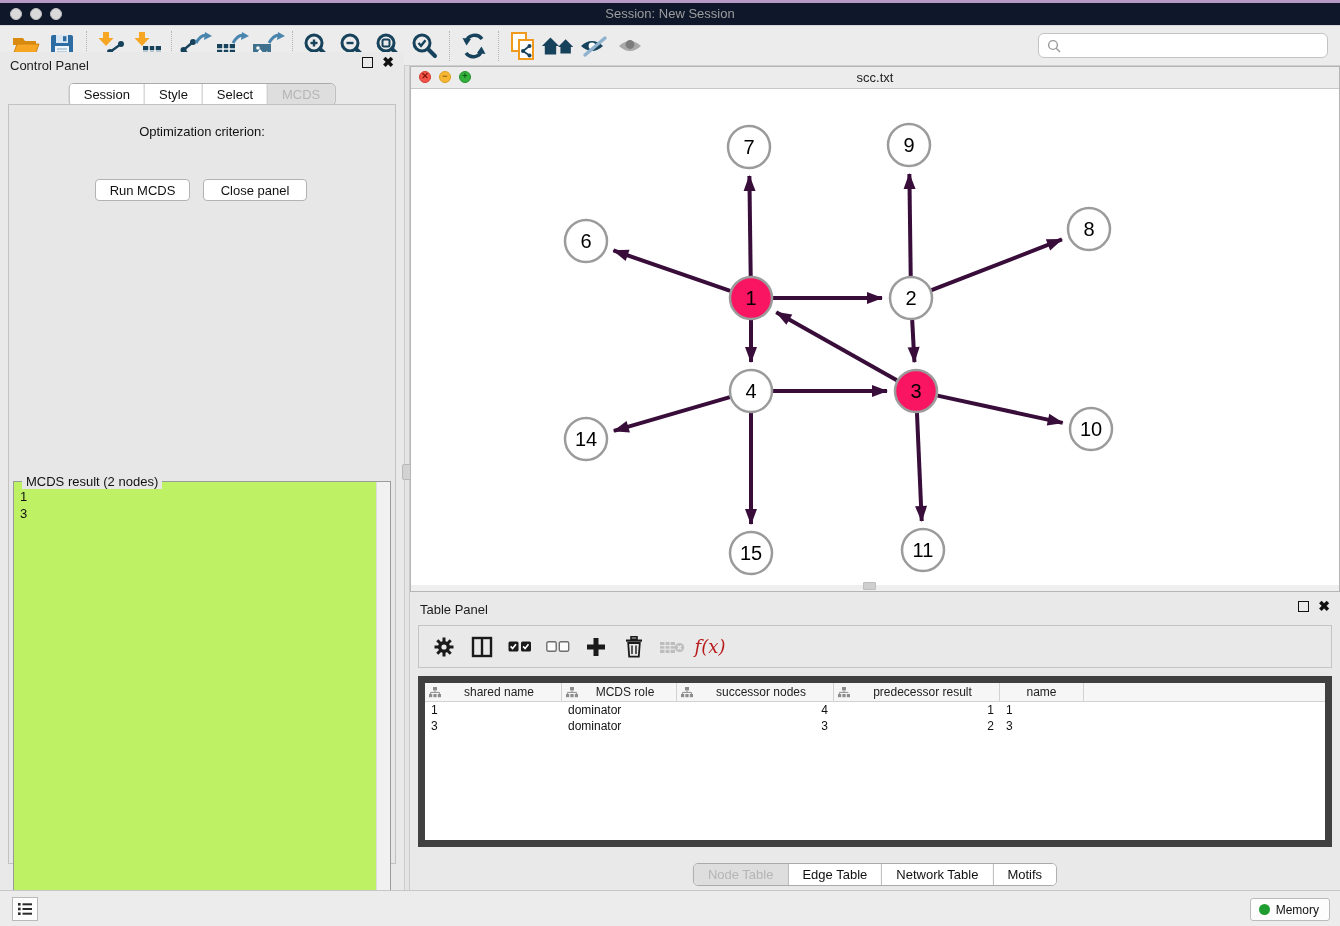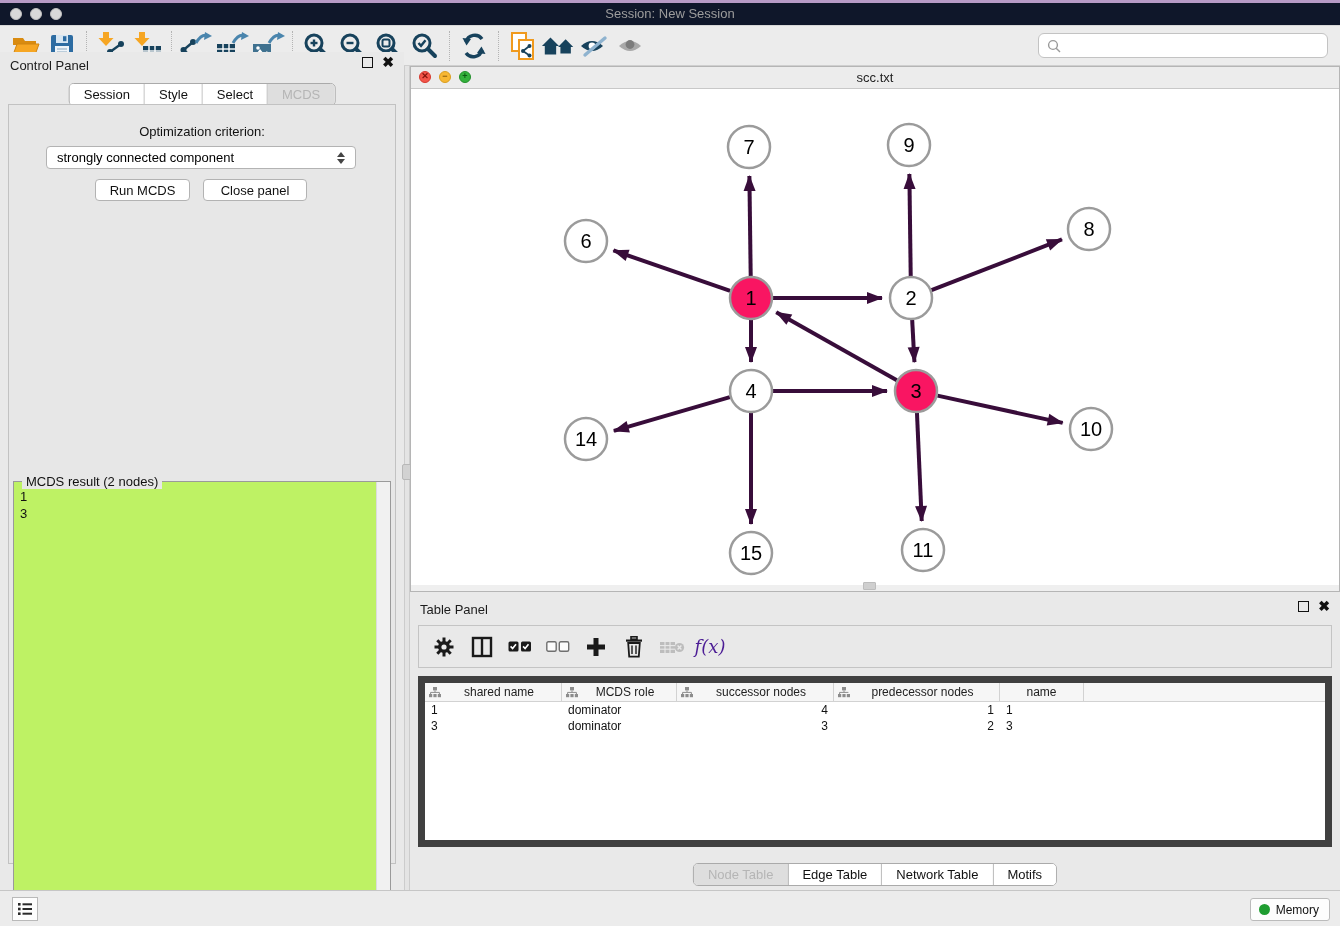--- a/index.html
+++ b/index.html
@@ -63,21 +63,21 @@
   #nw-titlebar .tl-group { top:4px; left:8px; }
   #nw-title { width:100%; text-align:center; font-size:13px; color:#222; line-height:21px; }
   #graph-canvas { position:absolute; left:0; top:22px; width:928px; height:496px; background:#fff; }
   #nw-bottom { position:absolute; left:0; bottom:0; width:100%; height:6px; background:#efefef; }
   #nw-resize-thumb { position:absolute; left:452px; bottom:1px; width:13px; height:8px; background:#cfcfcf; border:1px solid #bdbdbd; border-radius:1px; }
 
   
   #table-panel { left:410px; top:596px; width:930px; height:294px; background:#e9e9e9; }
   #tp-toolbar { position:absolute; left:8px; top:29px; width:914px; height:43px; border:1px solid #c4c4c4; background:#e9e9e9; display:flex; align-items:center; padding-left:8px; gap:4px; }
   .tp-icon { width:34px; height:34px; display:flex; align-items:center; justify-content:center; }
-  #fx-icon { font-family:"DejaVu Serif", serif; font-style:italic; color:#4c1d95; font-size:18px; }
+  #fx-icon { font-family:"DejaVu Serif", serif; font-style:italic; color:#b91c1c; font-size:18px; }
 
   #node-table { position:absolute; left:8px; top:80px; width:914px; height:171px; background:#fff; border:7px solid #404040; }
   .thead { display:flex; height:19px; background:#f6f6f6; border-bottom:1px solid #d2d2d2; }
   .th { display:flex; align-items:center; border-right:1px solid #d2d2d2; font-size:12px; color:#222; padding:0 4px; }
   .th .hdr-label { flex:1; text-align:center; }
   .th.no-icon .hdr-label { text-align:center; }
   .trow { display:flex; height:16px; font-size:12px; color:#111; }
   .td { padding:0 6px; overflow:hidden; white-space:nowrap; line-height:16px; }
   .c0 { width:137px; } .c1 { width:115px; } .c2 { width:157px; } .c3 { width:166px; } .c4 { width:84px; }
   .ar { text-align:right; }
@@ -261,27 +261,20 @@
     </div>
   </div>
   <div id="cp-tabs" class="seg-tabs">
     <div class="seg-tab">Session</div>
     <div class="seg-tab">Style</div>
     <div class="seg-tab">Select</div>
     <div class="seg-tab active">MCDS</div>
   </div>
   <div id="cp-box">
     <div id="opt-label">Optimization criterion:</div>
-    <div id="criterion-select">
-      <span>strongly connected component</span>
-      <span class="stepper">
-          <span class="tri-up"></span>
-          <span class="tri-dn"></span>
-        </span>
-    </div>
     <div id="run-btn" class="mac-btn">Run MCDS</div>
     <div id="closep-btn" class="mac-btn">Close panel</div>
     <div id="result-fieldset">
       <div id="result-legend">MCDS result (2 nodes)</div>
       <div id="result-text">
         <div>1</div>
         <div>3</div>
       </div>
       <div id="result-scroll"></div>
     </div>
@@ -476,21 +469,21 @@
       <div class="th c3">
         <svg width="12" height="11" viewBox="0 0 12 11">
             <rect x="4" y="0" width="4" height="3.4" fill="#8c8c8c"></rect>
             <line x1="6" y1="3.4" x2="6" y2="5.4" stroke="#8c8c8c"></line>
             <line x1="1.6" y1="5.4" x2="10.4" y2="5.4" stroke="#8c8c8c"></line>
             <line x1="1.6" y1="5.4" x2="1.6" y2="7" stroke="#8c8c8c"></line>
             <rect x="0" y="7" width="3.2" height="3.2" fill="#8c8c8c"></rect>
             <rect x="4.4" y="7" width="3.2" height="3.2" fill="#8c8c8c"></rect>
             <rect x="8.8" y="7" width="3.2" height="3.2" fill="#8c8c8c"></rect>
           </svg>
-        <span class="hdr-label">predecessor nodes</span>
+        <span class="hdr-label">predecessor result</span>
       </div>
       <div class="th c4 no-icon">
         <span class="hdr-label">name</span>
       </div>
     </div>
     <div class="trow">
       <div class="td c0">1</div>
       <div class="td c1">dominator</div>
       <div class="td c2 ar">4</div>
       <div class="td c3 ar">1</div>

